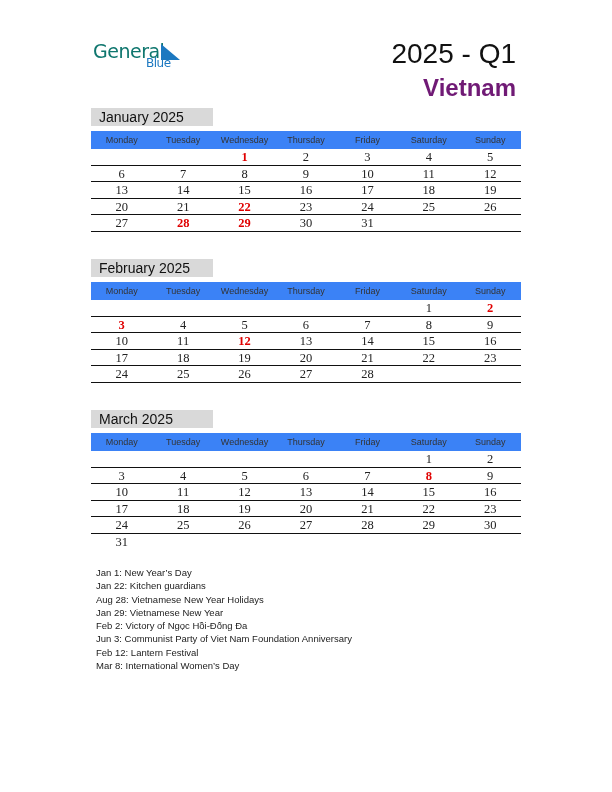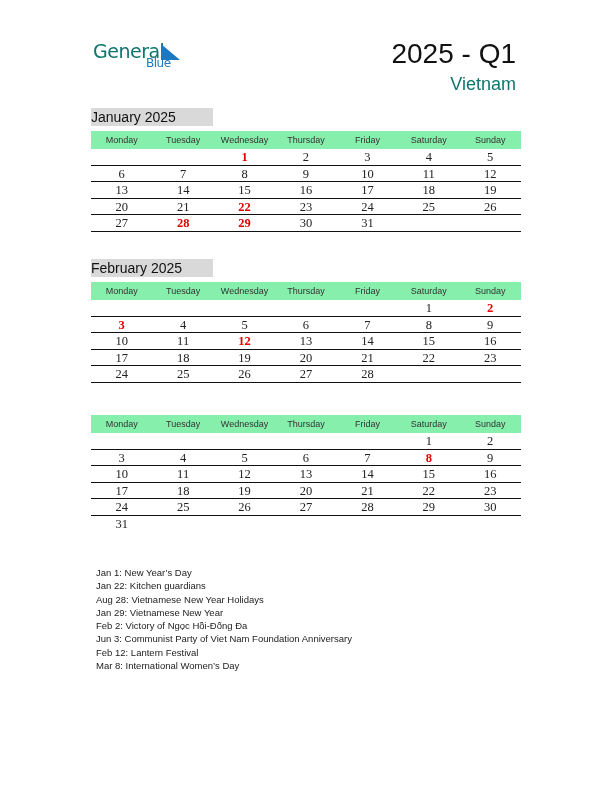--- a/index.html
+++ b/index.html
@@ -2,24 +2,24 @@
 <html><head>
 <meta charset="utf-8">
 <style>
   html, body { margin:0; padding:0; background:#ffffff; }
   body { width:612px; height:792px; position:relative; overflow:hidden; font-family:"Liberation Sans", sans-serif; color:#222; }
   .logo { position:absolute; left:93px; top:40px; width:100px; height:40px; }
   .logo .general { position:absolute; left:0; top:0; font-size:19px; color:#0f766e; font-family:"DejaVu Sans", sans-serif; letter-spacing:-0.5px; }
   .logo .blue { position:absolute; left:53px; top:16px; font-size:12px; color:#1c78c0; font-family:"DejaVu Sans", sans-serif; letter-spacing:-0.5px; }
   .logo .tri { position:absolute; left:68px; top:4px; width:0; height:0; border-left:19px solid #1c78c0; border-top:16px solid transparent; }
   .title { position:absolute; right:96px; top:38px; font-size:28px; color:#111; text-align:left; }
-  .country { position:absolute; right:96px; top:74px; font-size:18px; color:#0f766e; text-align:right; }
+  .country { position:absolute; right:96px; top:74px; font-size:24px; color:#701a75; text-align:right;font-weight:bold; }
   .month { position:absolute; left:91px; width:430px; }
-  .month-label { width:122px; height:18px; background:#d9d9d9; font-size:14px; line-height:18px; box-sizing:border-box; color:#111; }
-  .weekdays { display:flex; margin-top:5px; height:18px; background:#86efac; }
+  .month-label { width:122px; height:18px; background:#d9d9d9; font-size:14px; line-height:18px; padding-left:8px; box-sizing:border-box; color:#111; }
+  .weekdays { display:flex; margin-top:5px; height:18px; background:#3b82f6; }
   .weekdays div { flex:1; text-align:center; font-size:9px; line-height:18px; color:#333; }
   .week { display:flex; height:16.6px; border-bottom:1.2px solid #111; box-sizing:border-box; }
   .week.last { border-bottom:none; }
   .week div { flex:1; text-align:center; font-family:"Liberation Serif", serif; font-size:12.5px; line-height:16px; color:#222; }
   .week div.holiday { color:#e00000; font-weight:bold; }
   .holidays { position:absolute; left:96px; top:566px; font-size:9.5px; line-height:13.3px; color:#222; }
 </style>
 </head>
 <body>
 
@@ -141,20 +141,21 @@
         <div>24</div>
         <div>25</div>
         <div>26</div>
         <div>27</div>
         <div>28</div>
         <div></div>
         <div></div>
       </div>
     </div>
     <div class="month" style="top: 410px;">
+      <div class="month-label">March 2025</div>
       <div class="weekdays">
         <div>Monday</div>
         <div>Tuesday</div>
         <div>Wednesday</div>
         <div>Thursday</div>
         <div>Friday</div>
         <div>Saturday</div>
         <div>Sunday</div>
       </div>
       <div class="week">

